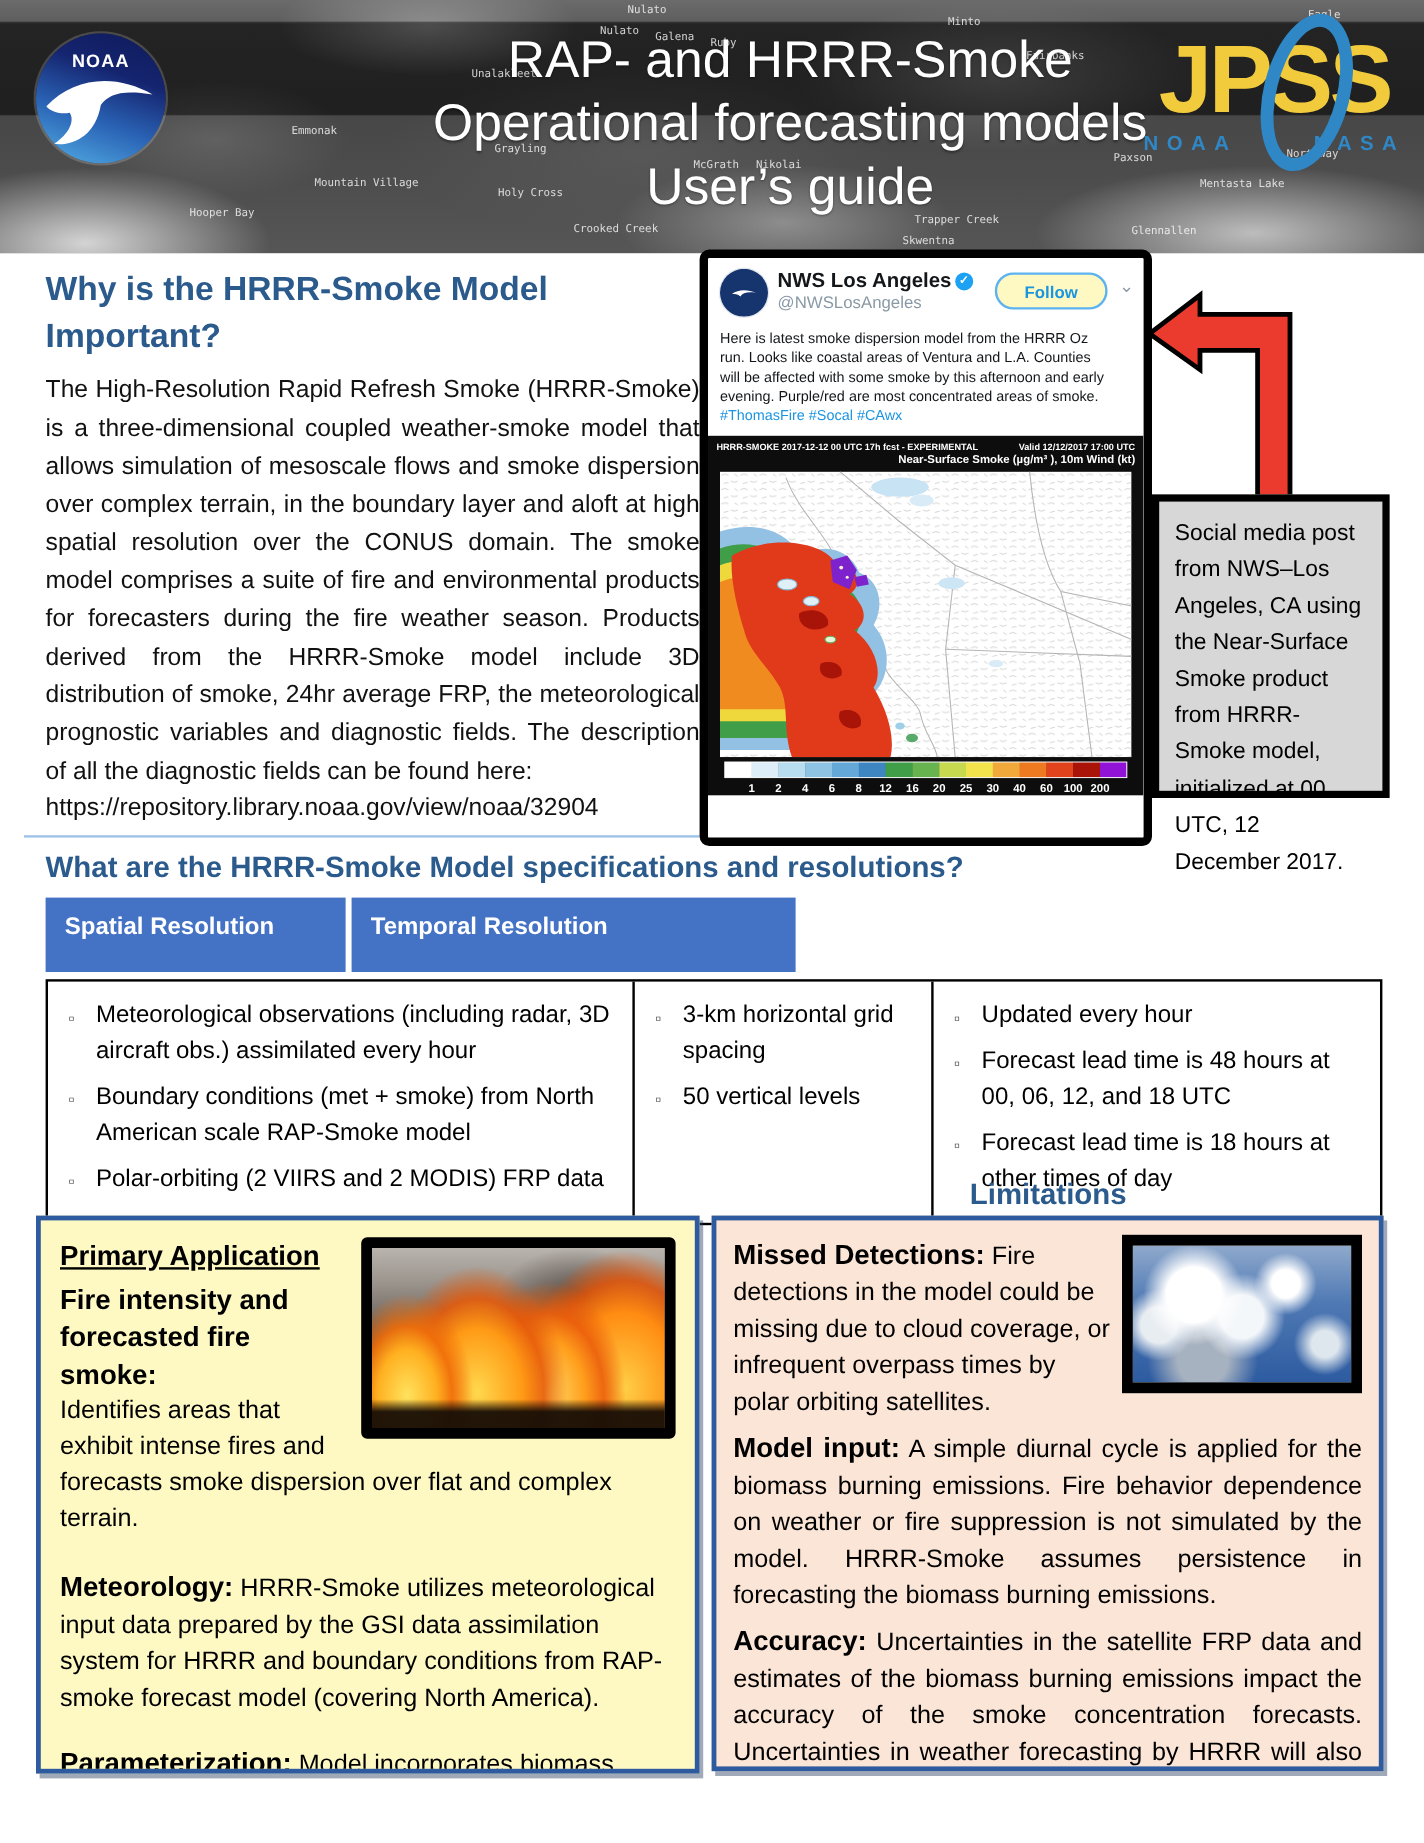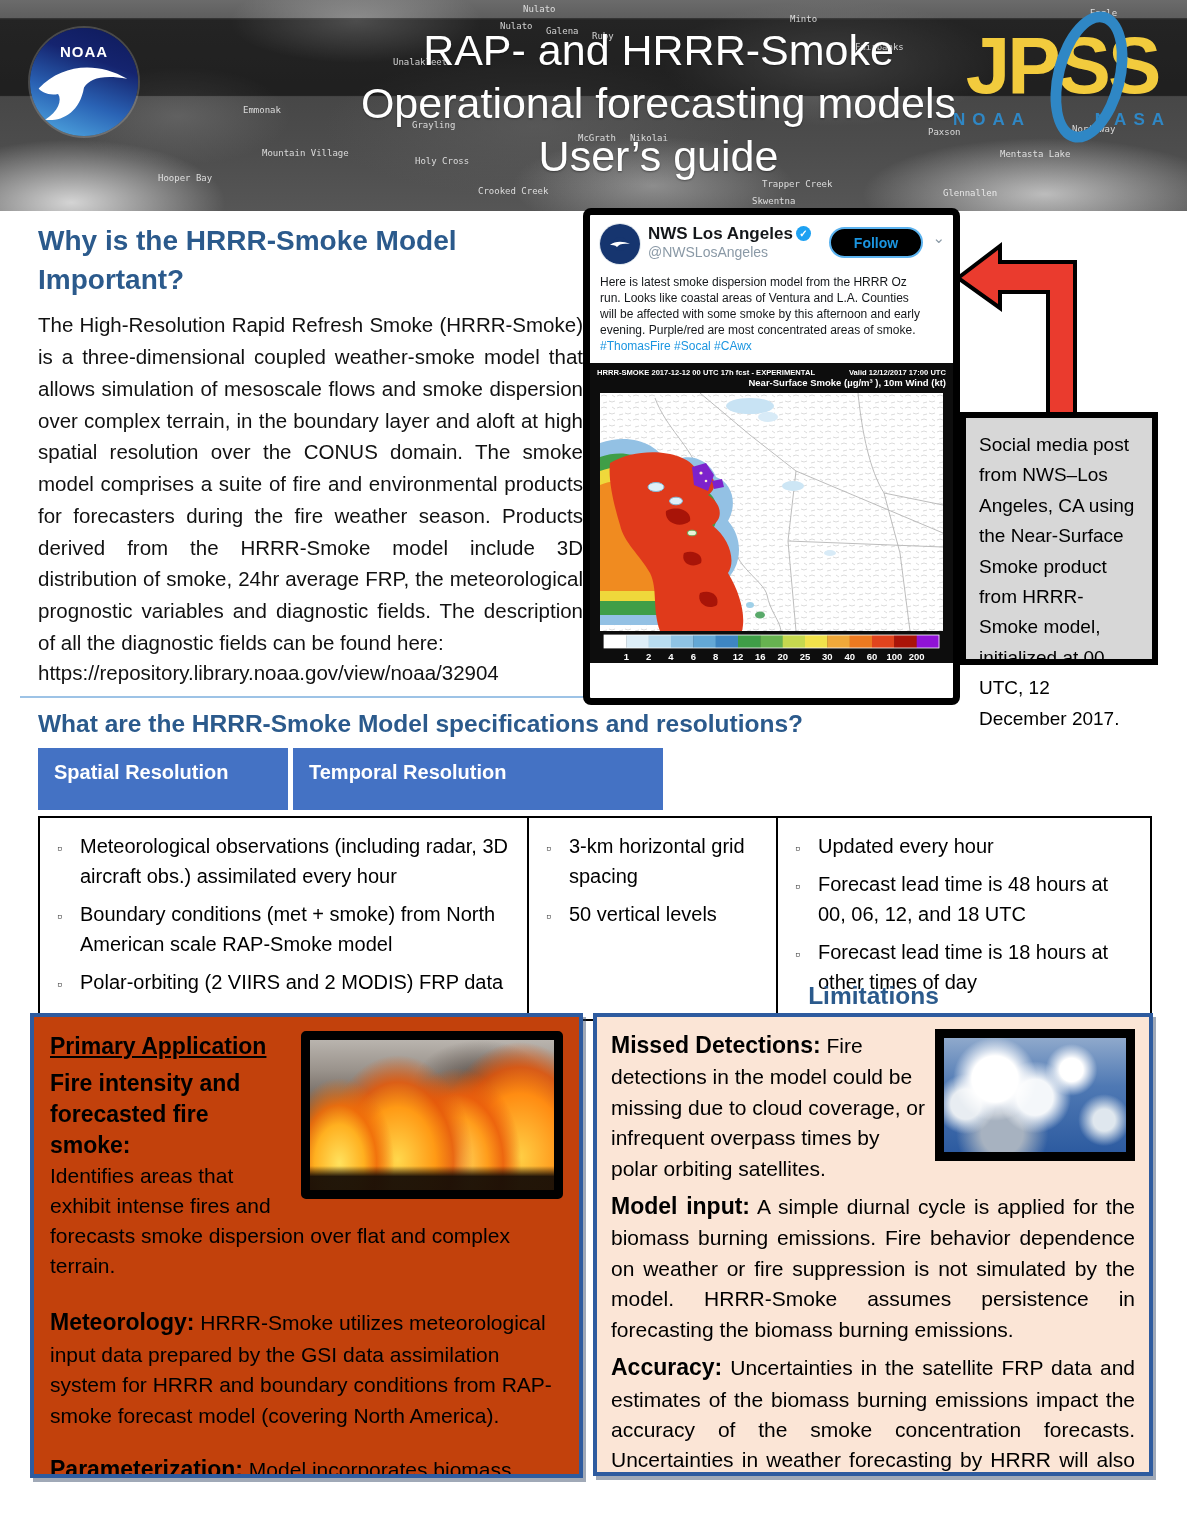--- a/index.html
+++ b/index.html
@@ -47,21 +47,21 @@
   .tw-head { position:relative; padding:9px 2px 2px 10px; height:56px; }
   .tw-avatar { position:absolute; left:10px; top:9px; width:40px; height:40px; border-radius:50%;
     background:radial-gradient(circle at 50% 50%, #16356f 0 56%, #fff 58% 74%, #eef1f4 76%);
     box-shadow:0 0 0 1px #e1e8ed, inset 0 0 0 13px rgba(22,53,111,1); }
   .tw-avatar .bird { position:absolute; left:9px; top:16px; width:22px; height:8px; }
   .tw-name { margin-left:48px; font-size:17px; font-weight:bold; color:#14171a; line-height:20px; white-space:nowrap; }
   .tw-badge { display:inline-block; width:15px; height:15px; border-radius:50%; background:#1da1f2; color:#fff;
     font-size:10px; line-height:15px; text-align:center; vertical-align:2px; margin-left:3px; }
   .tw-handle { margin-left:48px; font-size:14px; color:#8a99a6; line-height:17px; }
   .tw-follow { position:absolute; right:30px; top:12px; width:94px; height:31px; border:2px solid #5cb3ef;
-    border-radius:16px; background:#000000; color:#1b95e0; font-weight:bold; font-size:14px; cursor:pointer; }
+    border-radius:16px; background:#fef9c3; color:#1b95e0; font-weight:bold; font-size:14px; cursor:pointer; }
   .tw-caret { position:absolute; right:8px; top:14px; color:#8a99a6; font-size:15px; cursor:pointer; }
   .tw-text { padding:4px 26px 8px 10px; font-size:12px; line-height:1.33; color:#14171a; }
   .tw-text a { color:#1b95e0; text-decoration:none; cursor:pointer; }
   .tw-media { display:block; }
 
   
   .arrow-svg { position:absolute; left:953px; top:240px; }
   .caption { position:absolute; left:960px; top:412px; width:198px; height:253px; background:#d7d7d7;
     border:6px solid #000; padding:12px 13px; font-size:19px; line-height:1.6; color:#000; }
 
@@ -79,21 +79,21 @@
   .stbody .c2 { width:249px; border-left:2.5px solid #000; }
   .stbody .c3 { width:370px; border-left:2.5px solid #000; }
   .stbody ul { list-style:none; }
   .stbody li { position:relative; padding-left:30px; font-size:20px; line-height:1.5; margin-bottom:8px; color:#000; }
   .stbody li::before { content:"\25AB"; position:absolute; left:7px; top:7px; font-size:14px; color:#333; }
 
   
   .col-h { position:absolute; font-size:24.5px; font-weight:bold; color:#2b5a8c; text-align:center; }
   .impact-h { left:30px; top:982px; width:553px; }
   .limits-h { left:595px; top:982px; width:557px; }
-  .gbox { position:absolute; left:30px; top:1013px; width:553px; height:465px; background:#c2410c;
+  .gbox { position:absolute; left:30px; top:1013px; width:553px; height:465px; background:#fef9c3;
     border:4px solid #2e5b9f; box-shadow:3px 4px 0 rgba(45,65,95,.45); padding:12px 16px; overflow:hidden; }
   .pbox { position:absolute; left:593px; top:1013px; width:560px; height:463px; background:#fbe5d6;
     border:4px solid #2e5b9f; box-shadow:3px 4px 0 rgba(45,65,95,.45); padding:10px 14px; overflow:hidden; }
   .fire-img { float:right; width:262px; height:168px; border:9px solid #000; border-radius:5px; margin:2px 0 10px 12px;
     background:
       linear-gradient(0deg, rgba(22,13,6,.95) 0 9%, rgba(22,13,6,0) 16%),
       radial-gradient(ellipse 55px 85px at 12% 82%, #ffe25e 0%, #ffb020 45%, rgba(240,110,10,.92) 68%, rgba(200,70,8,0) 100%),
       radial-gradient(ellipse 75px 105px at 36% 80%, #ffd84d 0%, #ff9a15 50%, rgba(230,90,10,.88) 74%, rgba(180,60,5,0) 100%),
       radial-gradient(ellipse 65px 95px at 60% 82%, #ffe06a 0%, #ff9d1c 48%, rgba(235,95,12,.9) 72%, rgba(190,60,8,0) 100%),
       radial-gradient(ellipse 85px 115px at 86% 78%, #ffcf45 0%, #ff8c12 55%, rgba(225,85,10,.88) 78%, rgba(160,50,5,0) 100%),

